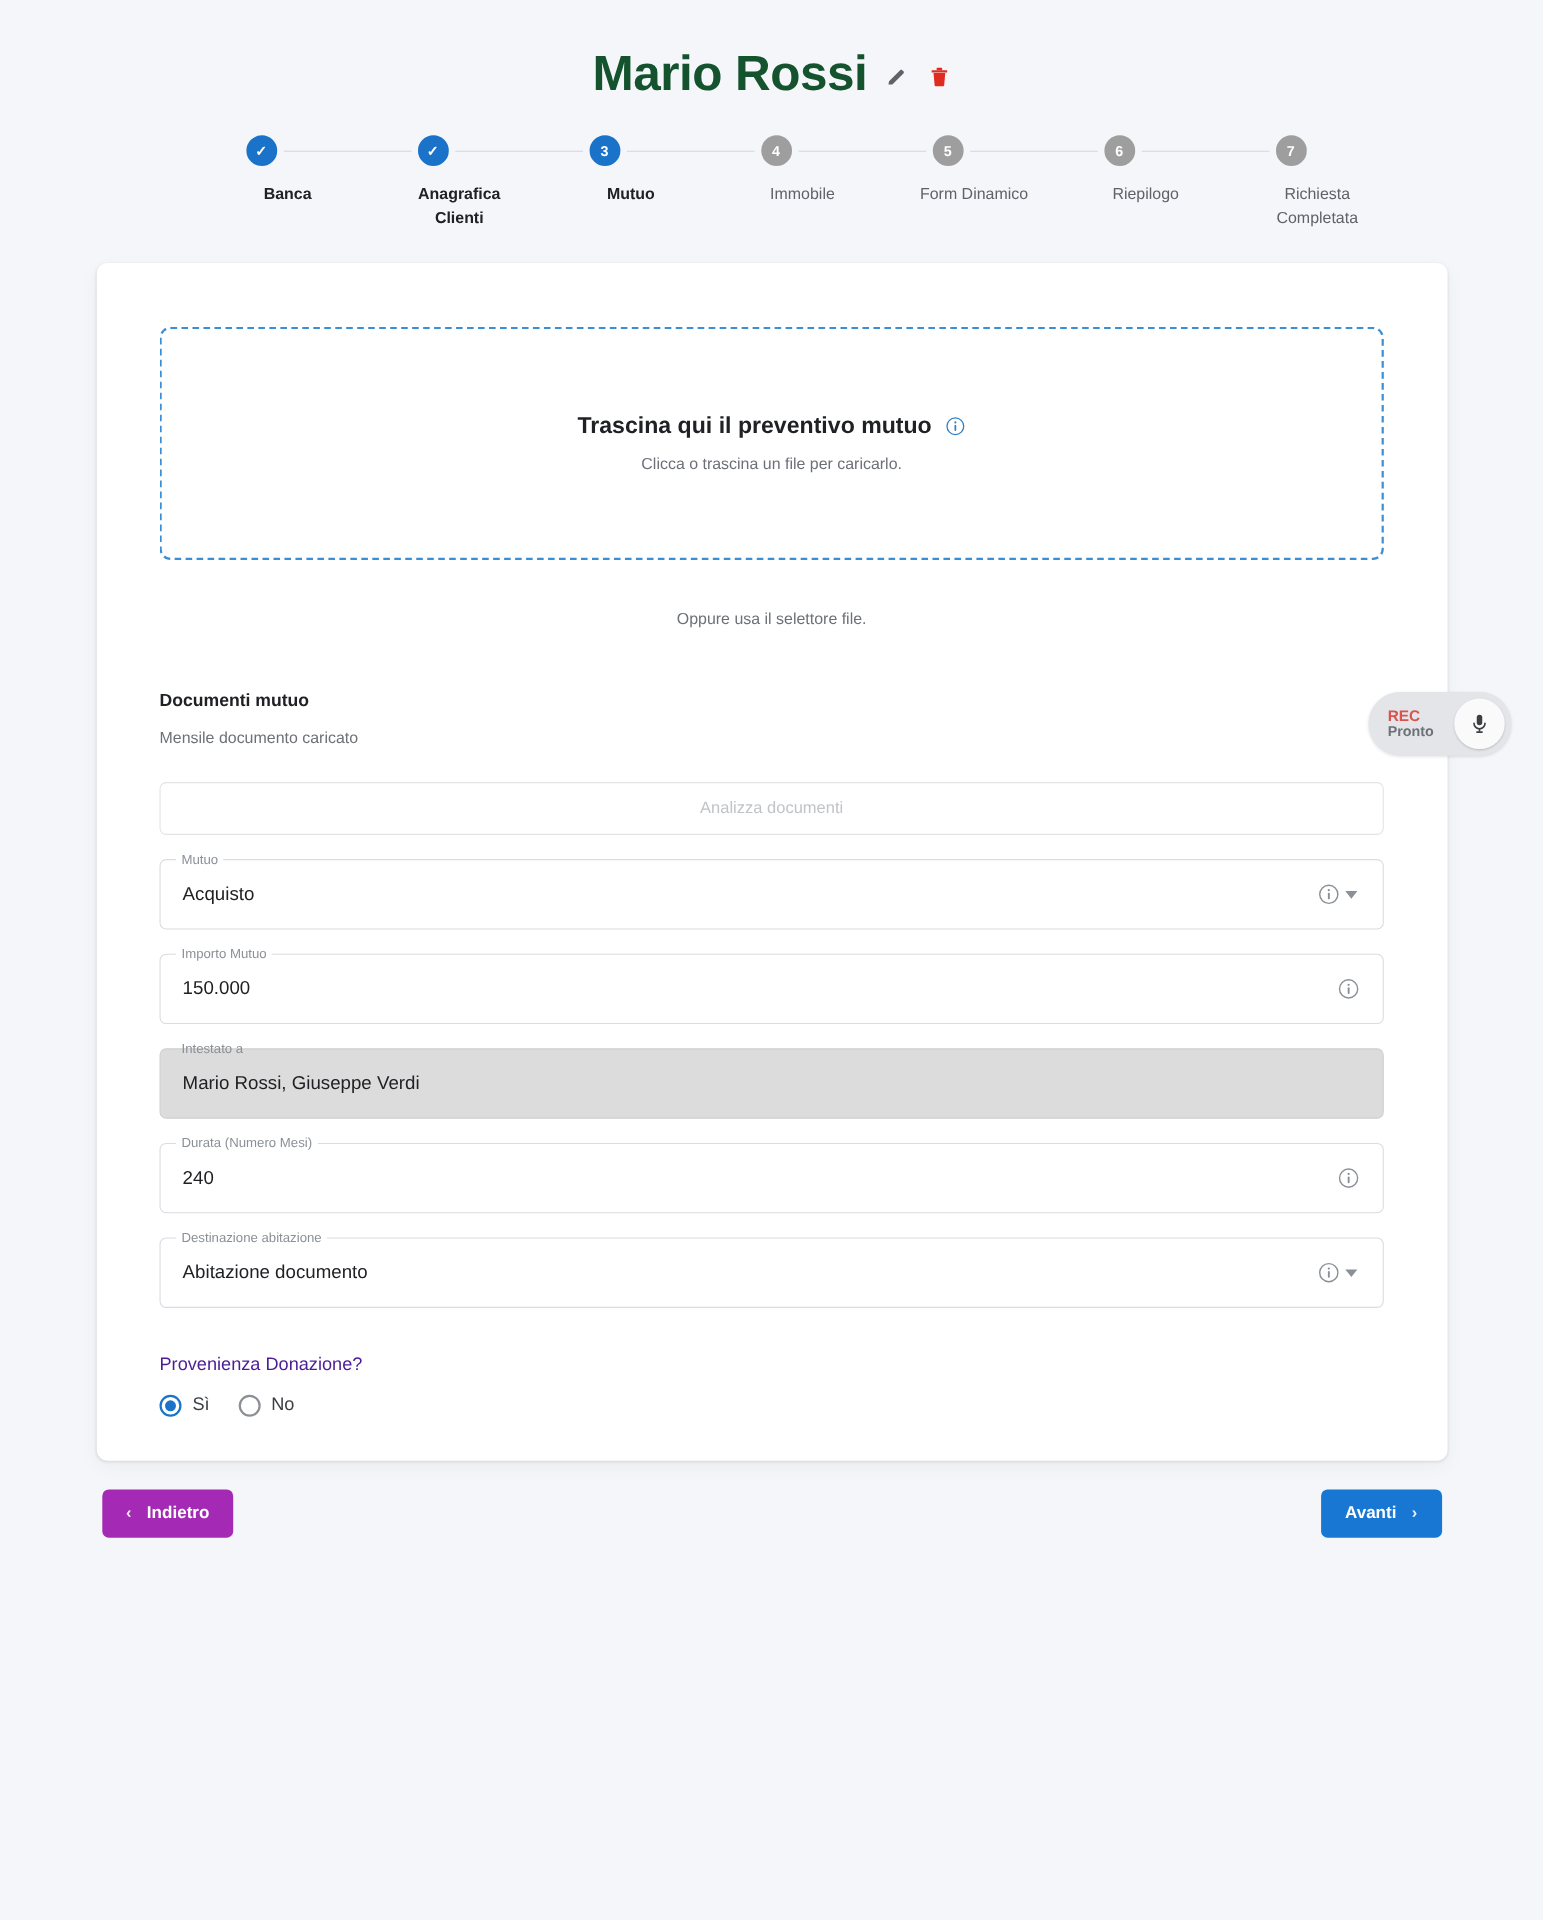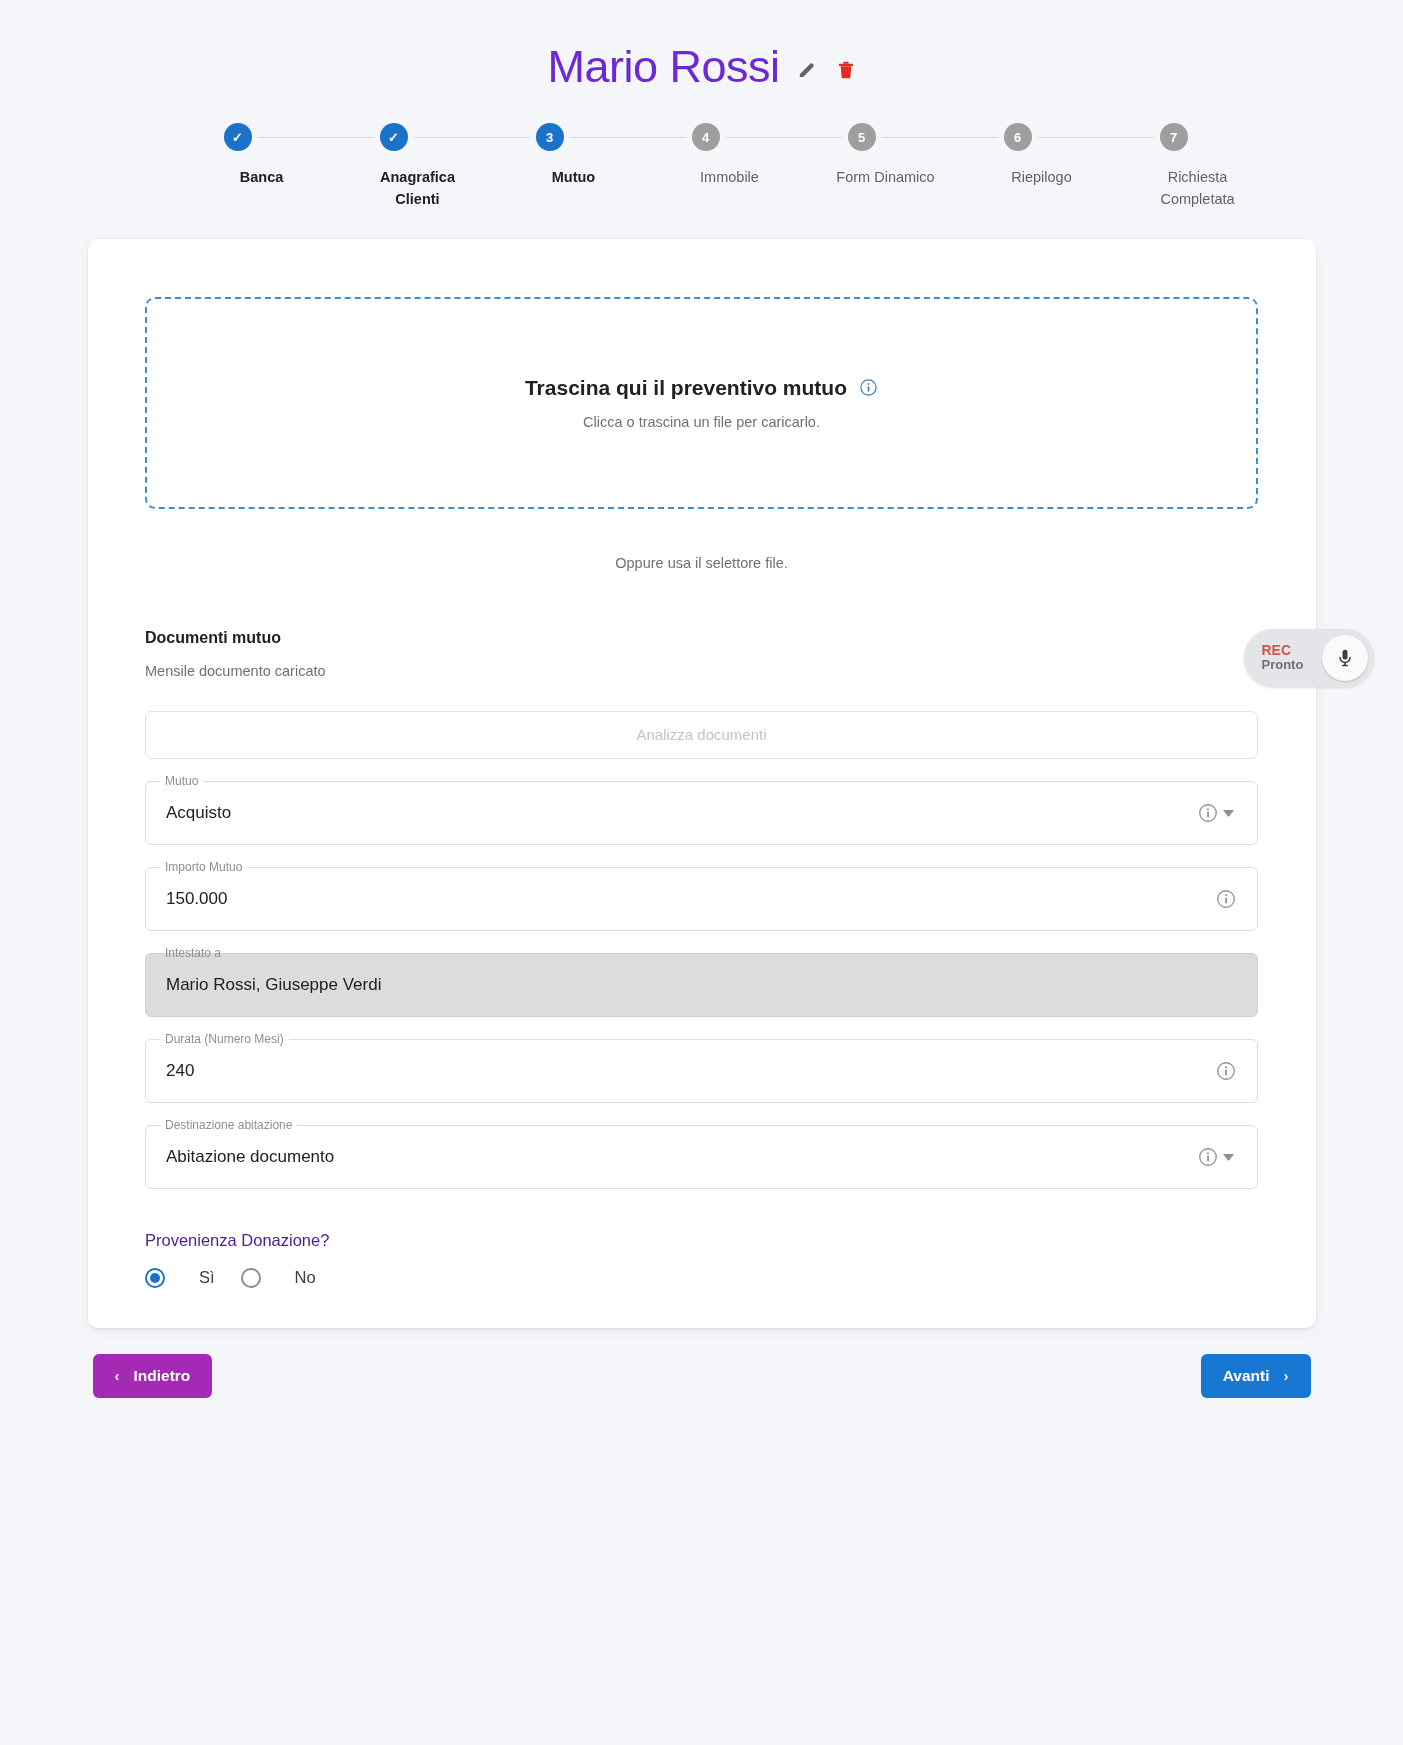--- a/index.html
+++ b/index.html
@@ -19,22 +19,22 @@
   
   .page-header {
     padding-top: 44px;
     display: flex;
     align-items: center;
     justify-content: center;
     gap: 16px;
   }
   .page-title {
     font-size: 45px;
-    font-weight: 400;
-    color: #6d28d9;
+    font-weight: 700;
+    color: #14532d;
     letter-spacing: -0.5px;
     line-height: 1;
     text-align: center;
   }
   .title-actions { display: flex; align-items: center; gap: 18px; margin-top: 6px; }
   .edit-icon, .delete-icon { cursor: pointer; display: inline-flex; }
 
   
   .stepper {
     margin: 30px auto 0 auto;
@@ -218,21 +218,21 @@
     display: flex; align-items: center; justify-content: center;
     flex: 0 0 auto;
   }
   .radio-opt.checked .radio-mark { border-color: #1a73c8; }
   .radio-opt.checked .radio-mark::after {
     content: "";
     width: 10px; height: 10px;
     border-radius: 50%;
     background: #1a73c8;
   }
-  .radio-text { font-size: 16.5px; color: #3c4043; margin-left: 24px; }
+  .radio-text { font-size: 16.5px; color: #3c4043; }
 
   
   .footer-nav {
     width: 1228px;
     margin: 26px auto 0 auto;
     display: flex;
     justify-content: space-between;
     align-items: center;
     padding: 0 5px;
   }

